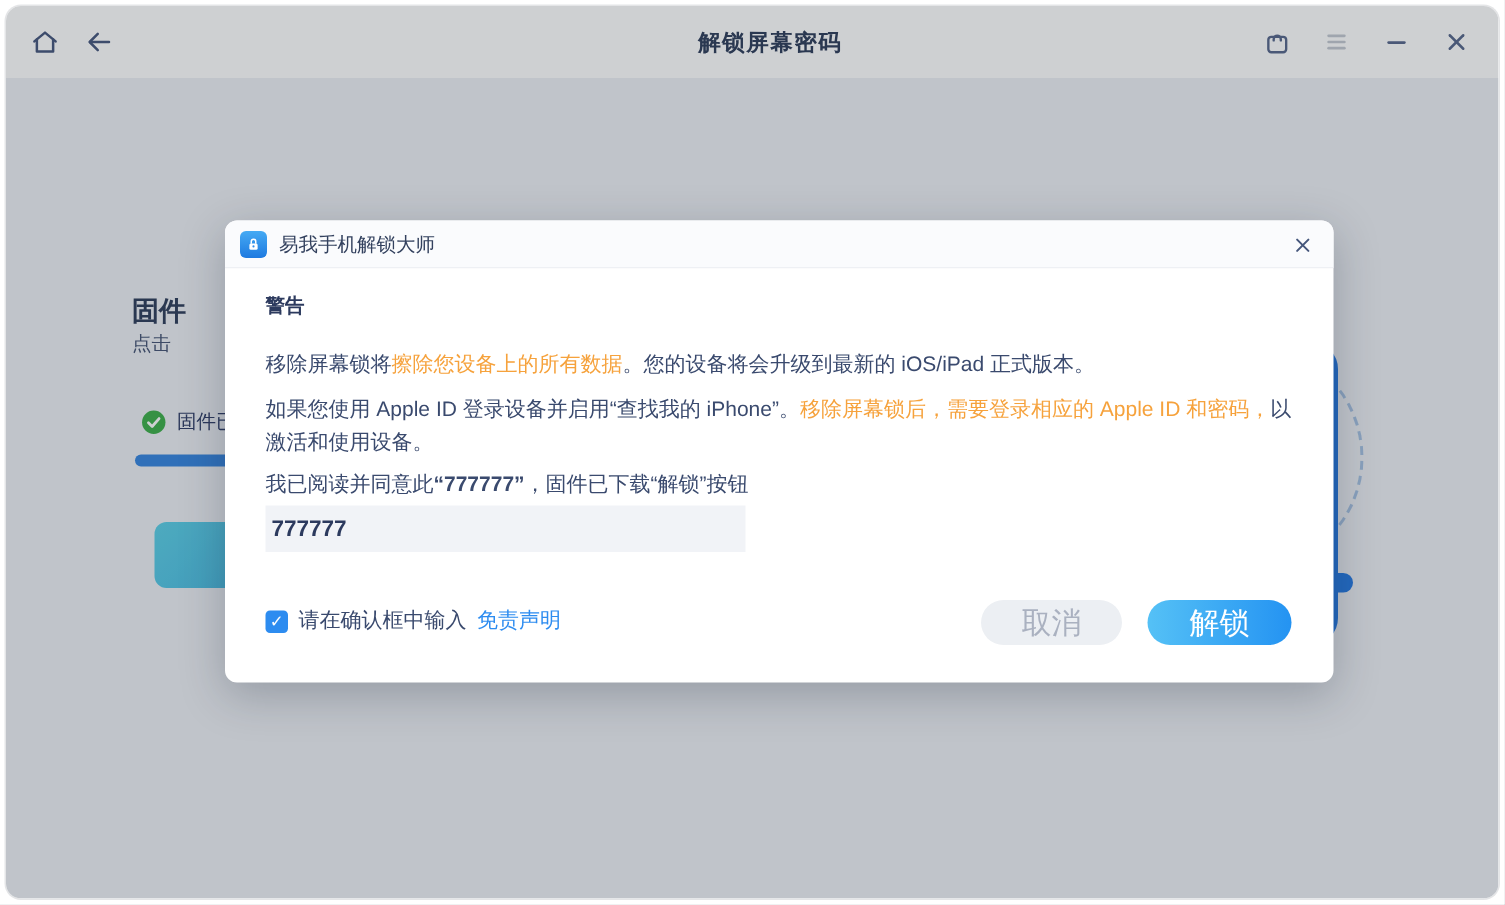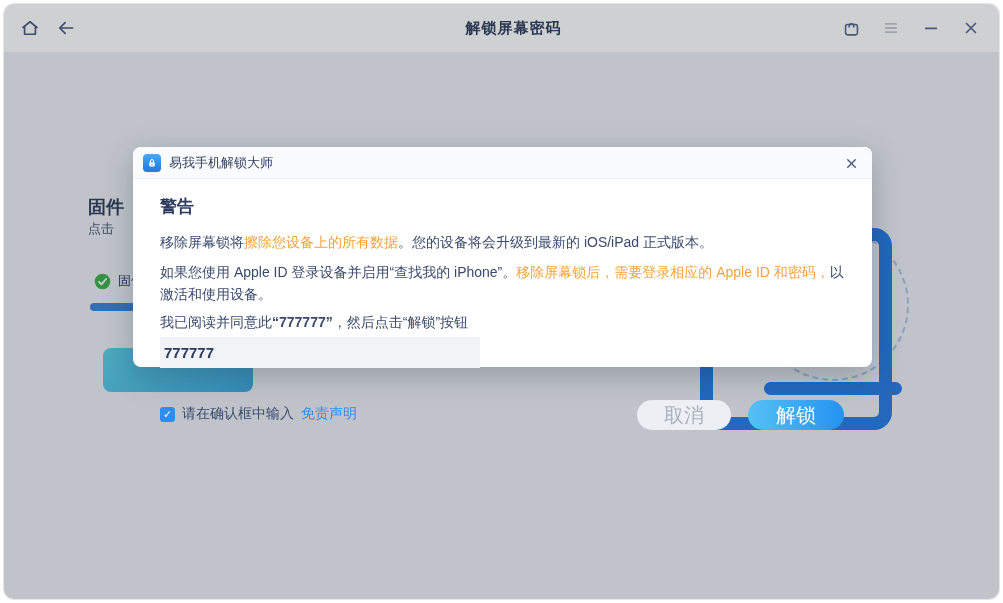--- a/index.html
+++ b/index.html
@@ -29,30 +29,30 @@
   .phone { position:absolute; left:696px; top:176px; width:192px; height:202px;
            border:13px solid #2a7de5; border-radius:18px; background:transparent; }
   .phone-base { position:absolute; left:760px; top:330px; width:138px; height:13px; border-radius:7px; background:#2a7de5; }
   .dash-circle { position:absolute; left:753px; top:177px; width:152px; height:152px; border-radius:50%;
                  border:2px dashed #a9c4e4; }
 
   
   .overlay { position:absolute; inset:0; background:rgba(12,18,30,0.20); z-index:5; }
 
   
-  .dialog { position:absolute; left:129px; top:143px; width:739px; height:220px; background:#ffffff;
+  .dialog { position:absolute; left:146px; top:143px; width:739px; height:308px; background:#ffffff;
             border-radius:8px; z-index:10; box-shadow:0 8px 30px rgba(20,30,50,0.25); }
   .dlg-header { position:absolute; left:0; top:0; width:100%; height:32px; background:#fafbfd;
                 border-bottom:1px solid #eef0f4; border-radius:8px 8px 0 0; display:flex; align-items:center; }
   .app-icon { width:18px; height:18px; margin-left:10px; border-radius:4px;
               background:linear-gradient(180deg,#45aaf4,#1e7ae0); display:flex; align-items:center; justify-content:center; }
   .dlg-app-title { margin-left:8px; font-size:13px; color:#33415e; }
   .dlg-close { position:absolute; right:10px; top:5px; width:22px; height:22px; display:flex;
                align-items:center; justify-content:center; cursor:pointer; }
-  .dlg-heading { position:absolute; left:27px; top:48px; font-size:17px; font-weight:700; color:#2c3a5e; }
+  .dlg-heading { position:absolute; left:27px; top:48px; font-size:13px; font-weight:700; color:#2c3a5e; }
   .para { position:absolute; left:27px; width:692px; font-size:14px; line-height:22px; color:#3a4a6e; }
   .p1 { top:84px; } .p2 { top:114px; } .p3 { top:164px; }
   .orange { color:#f6a23c; }
   .bold { font-weight:700; }
   .confirm-input { position:absolute; left:27px; top:190px; width:320px; height:31px; background:#f1f3f7;
                    border:none; border-radius:0; padding:0 4px; font-size:15px; font-weight:700;
                    color:#2c3a5e; font-family:"Liberation Sans", sans-serif; outline:none; }
   .footer-row { position:absolute; left:27px; right:28px; top:253px; height:30px; }
   .agree { position:absolute; left:0; top:5px; display:flex; align-items:center; gap:7px; font-size:14px; color:#3a4a6e; }
   .checkbox { width:15px; height:15px; border-radius:3px; background:#2d8cf0; display:flex;
@@ -148,21 +148,21 @@
         </svg>
       </div>
     </div>
 
     <div class="dlg-heading">警告</div>
 
     <div class="para p2"><span>如果您使用 Apple ID 登录设备并启用“查找我的 iPhone”。</span><span class="orange">移除屏幕锁后，需要登录相应的 Apple ID 和密码，</span><span>以激活和使用设备。</span></div>
 
     <div class="para p1"><span>移除屏幕锁将</span><span class="orange">擦除您设备上的所有数据</span><span>。您的设备将会升级到最新的 iOS/iPad 正式版本。</span></div>
 
-    <div class="para p3"><span>我已阅读并同意此</span><span class="bold">“777777”</span><span>，然后点击“解锁”按钮</span></div>
+    <div class="para p3"><span>我已阅读并同意此</span><span class="bold">“777777”</span><span>，固件已下载“解锁”按钮</span></div>
 
     <input class="confirm-input" type="text" value="777777" style="">
 
     <div class="footer-row">
       <div class="agree">
         <span class="checkbox">✓</span>
         <span>请在确认框中输入</span>
           <span class="link">免责声明</span>
       </div>
       <button class="btn btn-cancel">取消</button>

